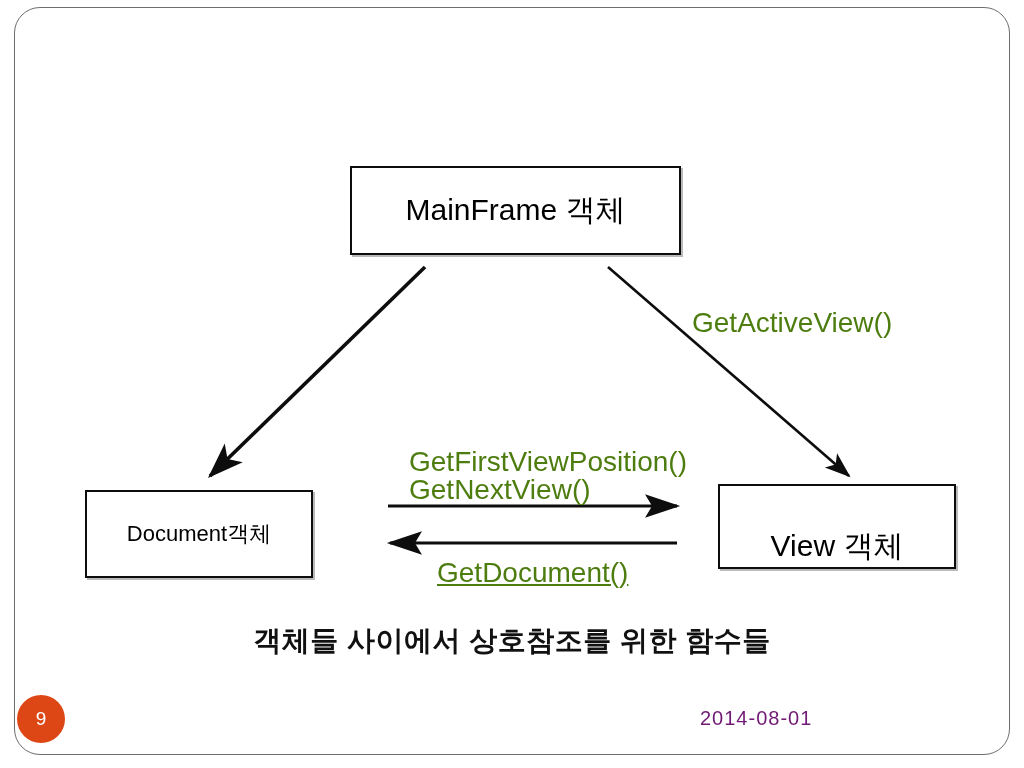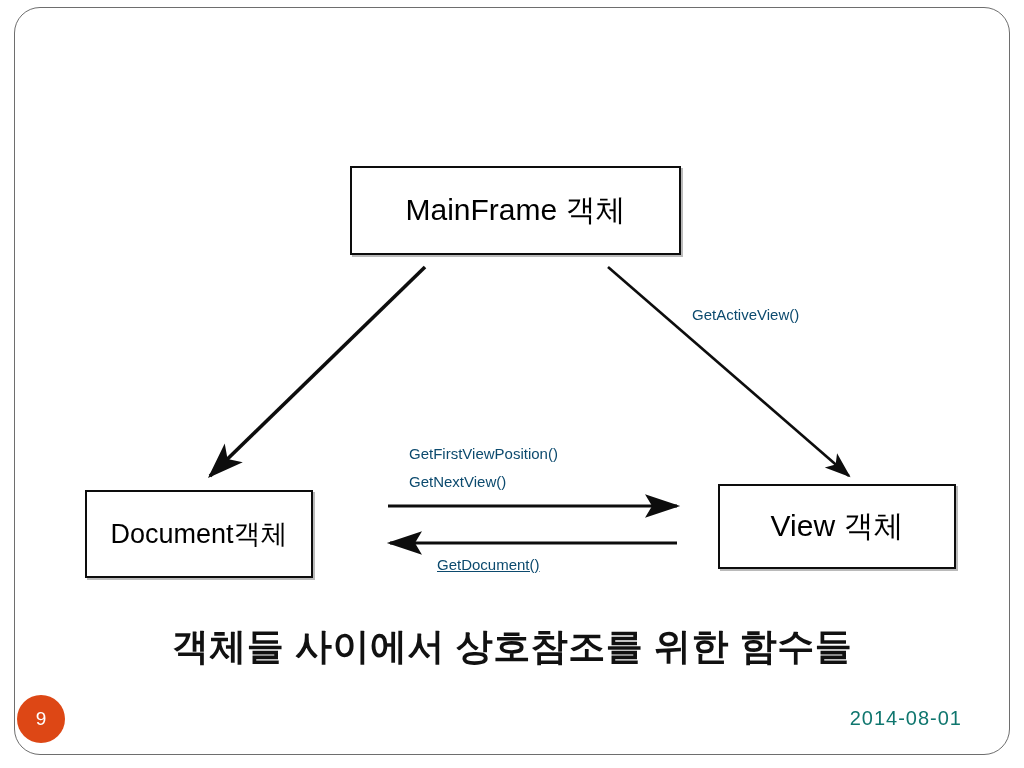--- a/index.html
+++ b/index.html
@@ -61,34 +61,35 @@
     top: 166px;
     width: 331px;
     height: 89px;
     font-size: 30px;
   }
   #node-document {
     left: 85px;
     top: 490px;
     width: 228px;
     height: 88px;
-    font-size: 27px;
+    font-size: 22px;
   }
   #node-view {
     left: 718px;
     top: 484px;
     width: 238px;
     height: 85px;
     font-size: 30px;
+    align-items: flex-end;
   }
   
   .edge-label {
     position: absolute;
-    color: #0c4a6e;
-    font-size: 15px;
+    color: #4d7c0f;
+    font-size: 28px;
     white-space: nowrap;
     line-height: 1.22;
   }
   #label-get-active-document {
     left: 177px;
     top: 332px;
   }
   #label-get-active-view {
     left: 692px;
     top: 306px;
@@ -106,21 +107,21 @@
     top: 556px;
     text-decoration: underline;
   }
   
   #caption {
     position: absolute;
     left: 0;
     top: 622px;
     width: 1024px;
     text-align: center;
-    font-size: 37px;
+    font-size: 28px;
     font-weight: bold;
     color: #111111;
     letter-spacing: 0.5px;
   }
   
   #page-badge {
     position: absolute;
     left: 17px;
     top: 695px;
     width: 48px;
@@ -131,23 +132,23 @@
     align-items: center;
     justify-content: center;
     color: #ffffff;
     font-size: 19px;
   }
   #footer-date {
     position: absolute;
     left: 700px;
     top: 707px;
     width: 262px;
-    text-align: right;
+    text-align: left;
     font-size: 20px;
-    color: #0f766e;
+    color: #701a75;
     letter-spacing: 1px;
   }
 </style>
 </head>
 <body>
 
 <div id="slide">
 
   <div id="slide-frame"></div>
 

